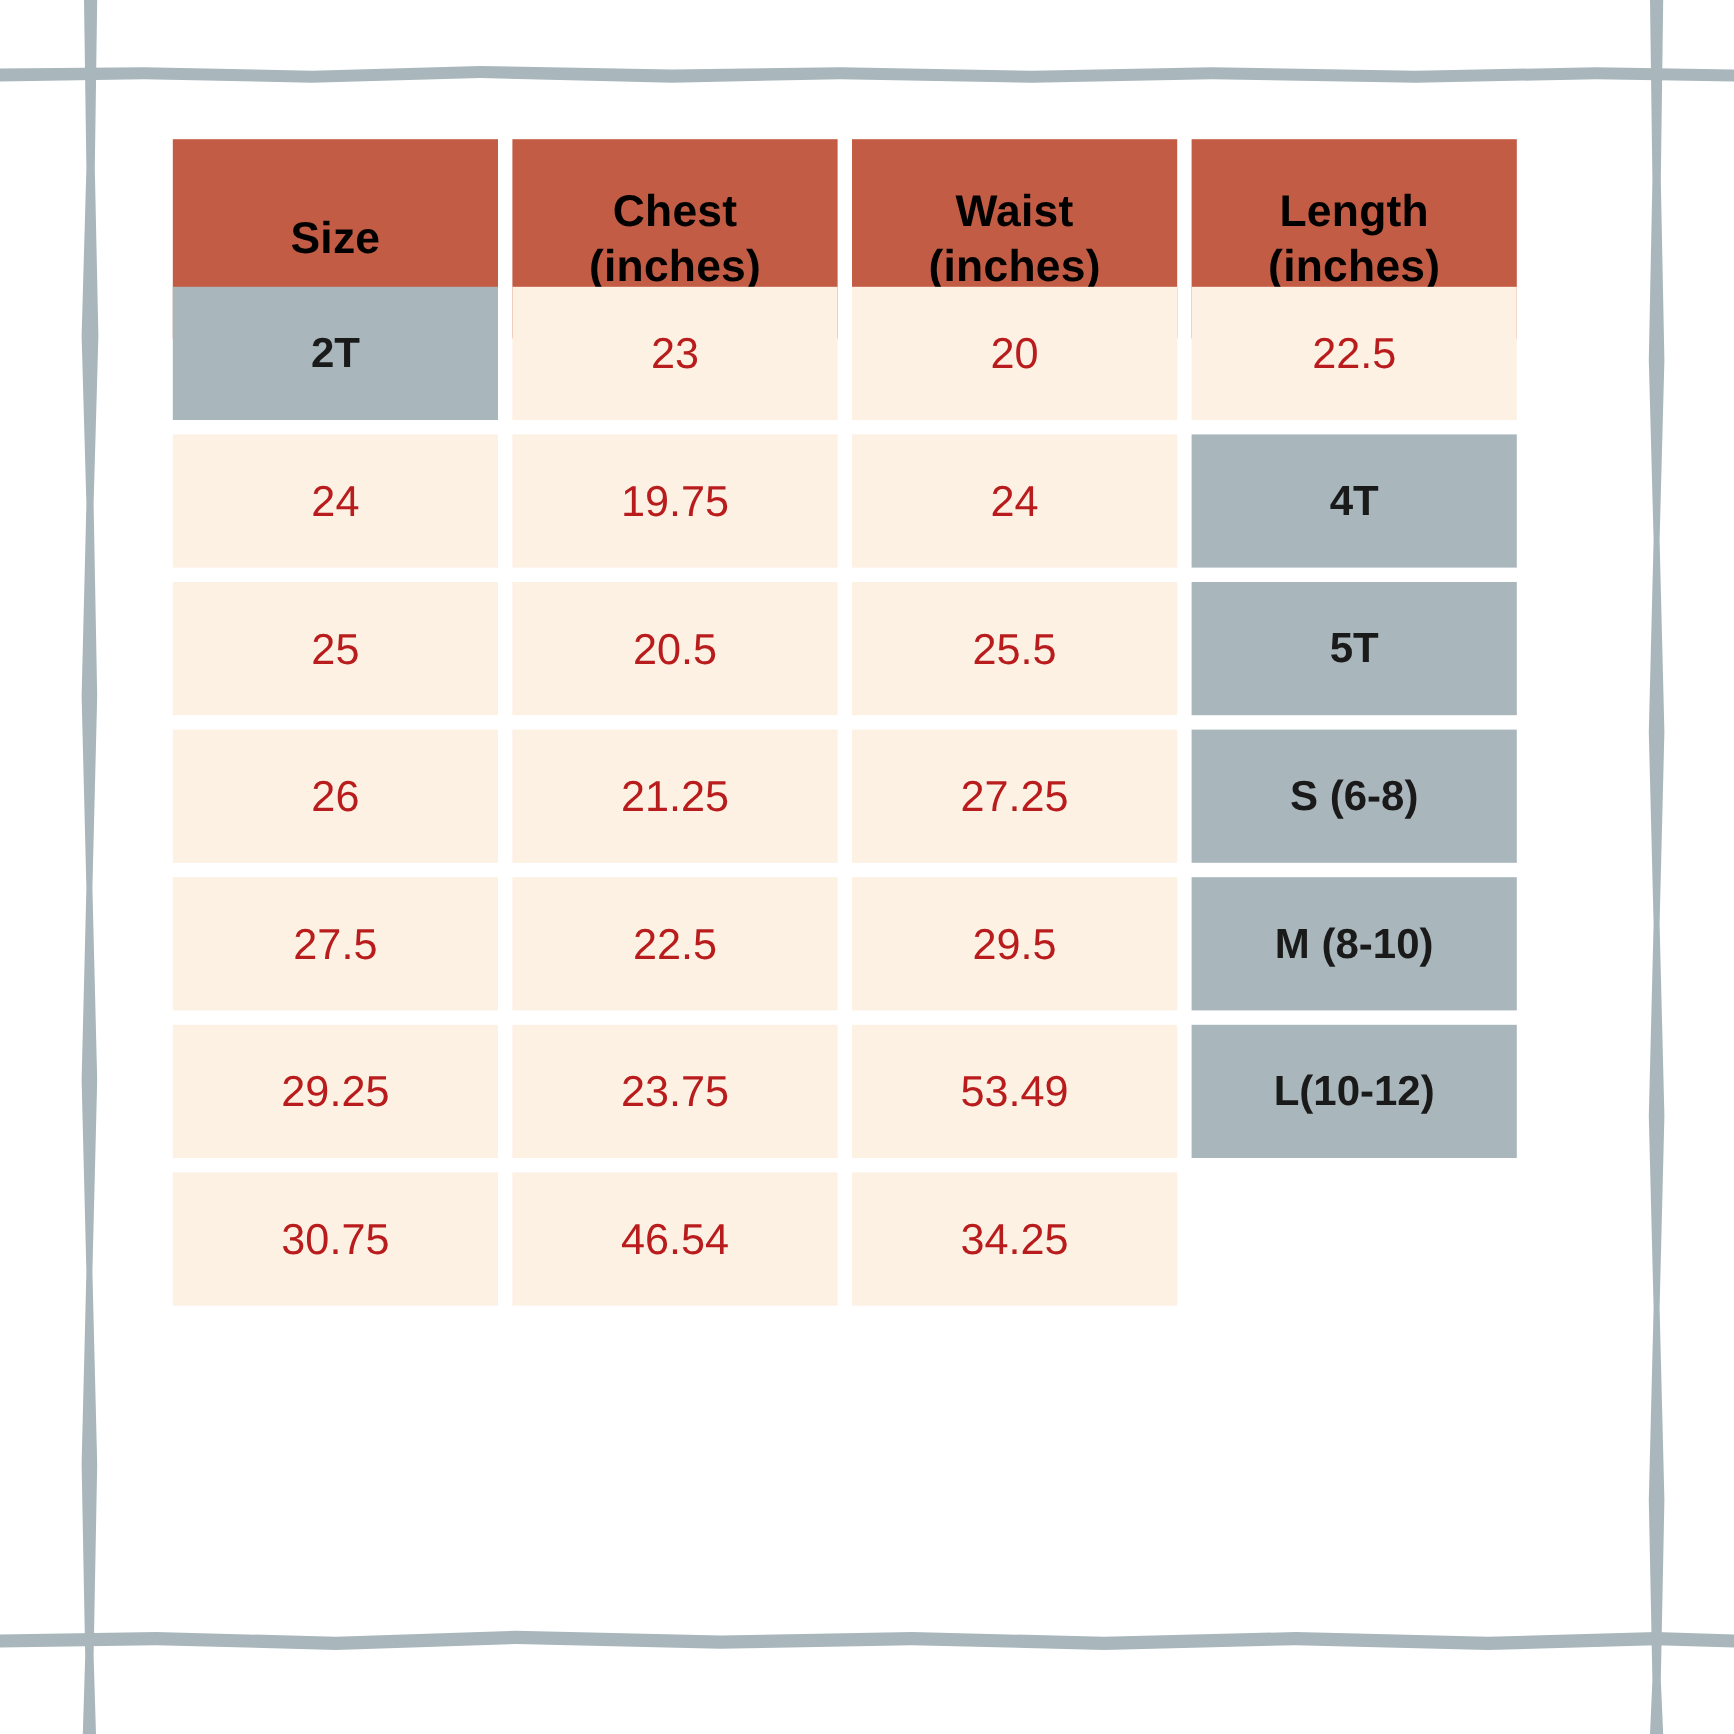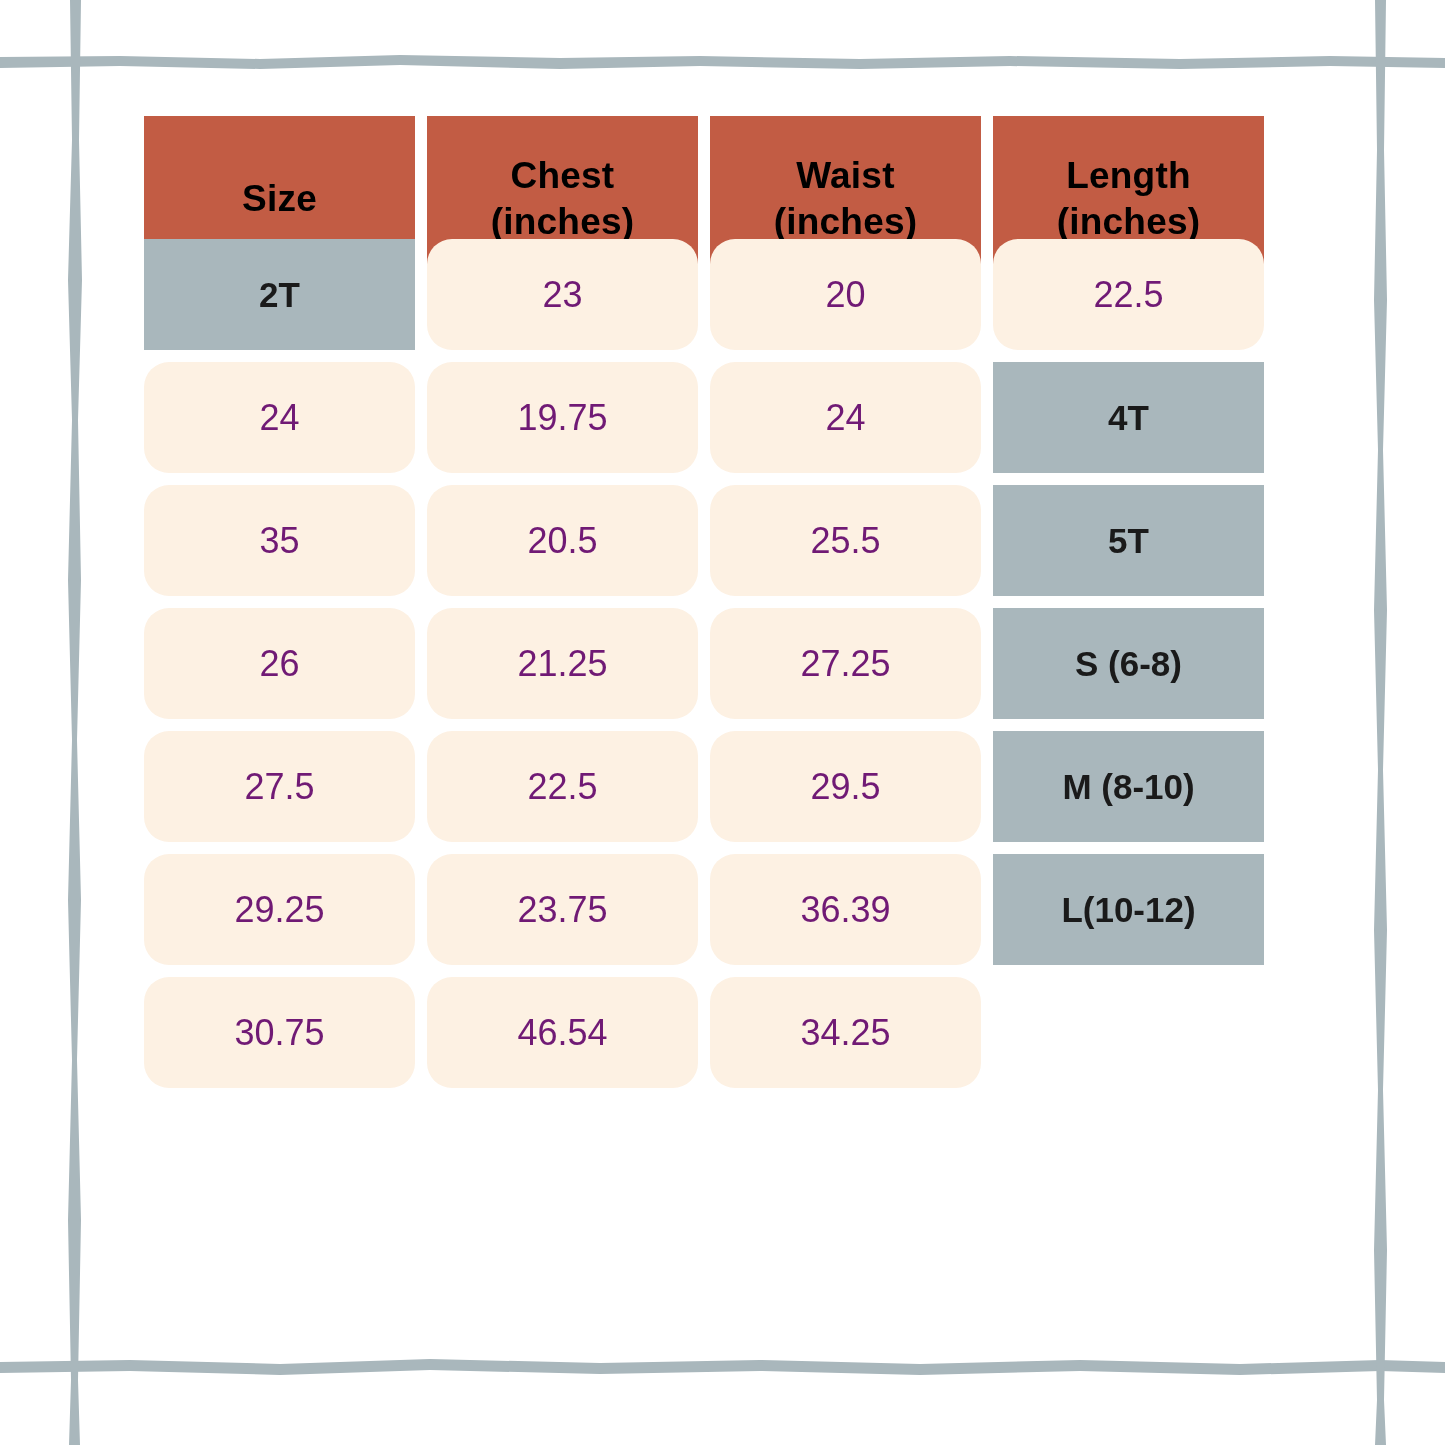--- a/index.html
+++ b/index.html
@@ -69,23 +69,22 @@
   .size-cell {
     background: #A9B7BC;
     font-size: 35px;
     color: #1a1a1a;
     font-weight: bold;
   }
 
   .value-cell {
     background: #FDF1E3;
     font-size: 36px;
-    color: #701a75;
+    color: #b91c1c;
     font-weight: normal;
-    border-radius: 25px;
   }
 </style>
 </head>
 <body>
 
 <div id="page">
 
   <svg id="frame" viewBox="0 0 1445 1445" width="1445" height="1445" aria-hidden="true">
     <g fill="#A9B7BC">
 
@@ -144,38 +143,38 @@
     <div class="cell size-cell">2T</div>
     <div class="cell value-cell">23</div>
     <div class="cell value-cell">20</div>
     <div class="cell value-cell">22.5</div>
 
     <div class="cell value-cell">24</div>
     <div class="cell value-cell">19.75</div>
     <div class="cell value-cell">24</div>
 
     <div class="cell size-cell">4T</div>
-    <div class="cell value-cell">35</div>
+    <div class="cell value-cell">25</div>
     <div class="cell value-cell">20.5</div>
     <div class="cell value-cell">25.5</div>
 
     <div class="cell size-cell">5T</div>
     <div class="cell value-cell">26</div>
     <div class="cell value-cell">21.25</div>
     <div class="cell value-cell">27.25</div>
 
     <div class="cell size-cell">S (6-8)</div>
     <div class="cell value-cell">27.5</div>
     <div class="cell value-cell">22.5</div>
     <div class="cell value-cell">29.5</div>
 
     <div class="cell size-cell">M (8-10)</div>
     <div class="cell value-cell">29.25</div>
     <div class="cell value-cell">23.75</div>
-    <div class="cell value-cell">36.39</div>
+    <div class="cell value-cell">53.49</div>
 
     <div class="cell size-cell">L(10-12)</div>
     <div class="cell value-cell">30.75</div>
     <div class="cell value-cell">46.54</div>
     <div class="cell value-cell">34.25</div>
 
   </div>
 </div>
 
 </body></html>

